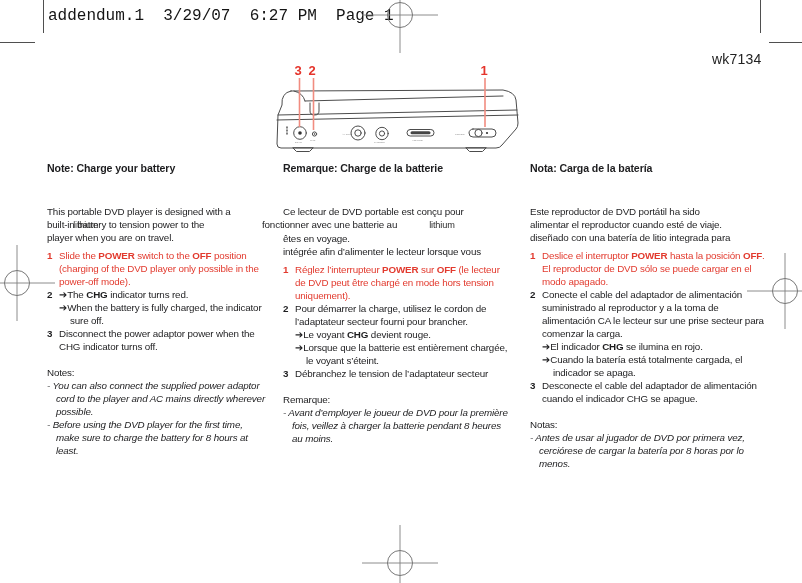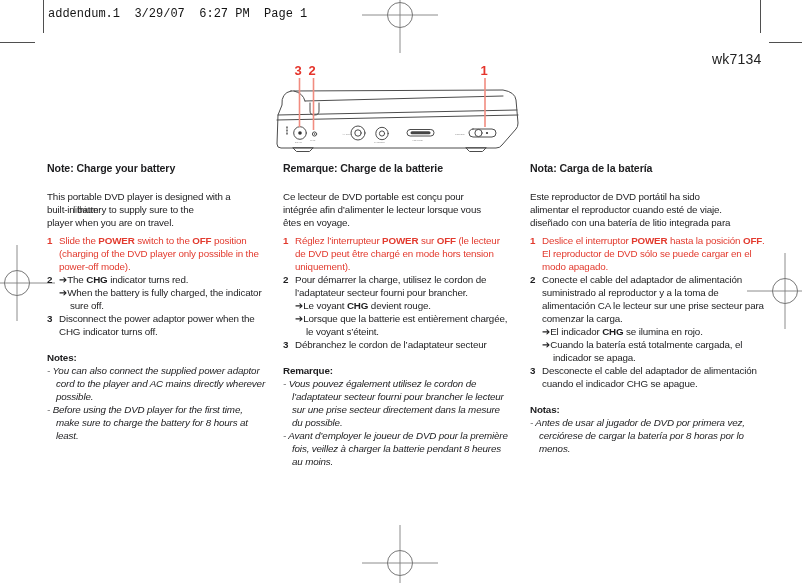--- a/index.html
+++ b/index.html
@@ -1,47 +1,47 @@
 <!DOCTYPE html>
 <html><head>
 <meta charset="utf-8">
 <style>
   html,body{margin:0;padding:0;background:#fff;}
   .page{position:relative;width:802px;height:583px;background:#ffffff;overflow:hidden;
         font-family:"Liberation Sans",sans-serif;color:#1d1d1f;}
   
   .slug{position:absolute;left:48px;top:7px;font-family:"Liberation Mono","DejaVu Sans Mono",monospace;
-        font-size:12px;white-space:pre;color:#141414;}
+        font-size:16px;white-space:pre;color:#141414;}
   .doccode{position:absolute;left:712px;top:51px;font-size:14px;color:#222;letter-spacing:.2px;}
   
   .vmark{position:absolute;width:1px;background:#4f4f4f;}
   .hmark{position:absolute;height:1px;background:#4f4f4f;}
   .reg{position:absolute;}
   
   .device{position:absolute;left:266px;top:58px;}
   
   .col{position:absolute;top:162px;font-size:9.8px;line-height:13px;letter-spacing:-0.15px;}
   .col0{left:47px;width:218px;}
   .col1{left:283px;width:226px;}
   .col2{left:530px;width:241px;}
-  .heading{font-weight:bold;font-size:10.6px;margin-bottom:15px;letter-spacing:-0.1px;}
+  .heading{font-weight:bold;font-size:10.6px;margin-bottom:30px;letter-spacing:-0.1px;}
   .intro{margin-bottom:5px;}
   .iline{white-space:nowrap;}
   .iline.hang{margin-left:-21px;}
   .inserted{margin-left:32px;font-size:9.2px;color:#2c2c2c;}
   .overprint{position:relative;display:inline-block;}
   .overprint .over{position:absolute;left:-4px;top:1px;font-size:9px;color:#2e2e2e;opacity:.95;}
   .b{font-weight:bold;}
   .step{display:flex;}
   .step .num{width:12px;flex:none;font-weight:bold;}
   .step .body{flex:1;}
   .red{color:#e23a2e;}
   .sub{padding-left:11px;text-indent:-11px;}
   .arrow{letter-spacing:0;}
-  .notes-heading{font-weight:bold;margin-top:13px;}
+  .notes-heading{font-weight:normal;margin-top:13px;}
   .note{padding-left:9px;text-indent:-9px;font-style:italic;}
   .callout-num{font:bold 13px "Liberation Sans",sans-serif;}
 </style>
 </head>
 <body>
 
 <div class="page">
 
   <div class="slug">addendum.1  3/29/07  6:27 PM  Page 1</div>
   <div class="doccode">wk7134</div>
@@ -129,21 +129,21 @@
       <text x="46" y="17">2</text>
       <text x="218" y="17">1</text>
     </g>
   </svg>
 
   <div id="columns-root">
       <div class="col col0">
         <div class="heading">Note: Charge your battery</div>
         <div class="intro">
           <div class="iline"><span>This portable DVD player is designed with a</span></div>
-          <div class="iline"><span>built-in </span><span class="overprint"><span class="base">battery</span><span class="over">lithium</span></span><span> to supply sure to the</span></div>
+          <div class="iline"><span>built-in </span><span class="overprint"><span class="base">battery</span><span class="over">lithium</span></span><span> to tension power to the</span></div>
           <div class="iline"><span>player when you are on travel.</span></div>
         </div>
         <div class="steps">
           <div class="step red">
             <span class="num">1</span>
             <div class="body"><span>Slide the </span><span class="b">POWER</span><span> switch to the </span><span class="b">OFF</span><span> position (charging of the DVD player only possible in the power-off mode).</span></div>
           </div>
           <div class="step">
             <span class="num">2</span>
             <div class="body"><div class="sub"><span class="arrow">➔</span><span>The </span><span class="b">CHG</span><span> indicator turns red.</span></div><div class="sub"><span class="arrow">➔</span><span>When the battery is fully charged, the indicator sure off.</span></div></div>
@@ -154,39 +154,39 @@
           </div>
         </div>
         <div class="notes-heading">Notes:</div>
         <div class="note"><span class="dash">- </span><span>You can also connect the supplied power adaptor cord to the player and AC mains directly wherever possible.</span></div>
         <div class="note"><span class="dash">- </span><span>Before using the DVD player for the first time, make sure to charge the battery for 8 hours at least.</span></div>
       </div>
       <div class="col col1">
         <div class="heading">Remarque: Charge de la batterie</div>
         <div class="intro">
           <div class="iline"><span>Ce lecteur de DVD portable est conçu pour</span></div>
+          <div class="iline hang"><span>fonctionner avec une batterie au</span><span class="inserted">lithium</span></div>
+          <div class="iline"><span>êtes en voyage.</span></div>
           <div class="iline"><span>intégrée afin d’alimenter le lecteur lorsque vous</span></div>
-          <div class="iline"><span>êtes en voyage.</span></div>
         </div>
         <div class="steps">
           <div class="step red">
             <span class="num">1</span>
             <div class="body"><span>Réglez l’interrupteur </span><span class="b">POWER</span><span> sur </span><span class="b">OFF</span><span> (le lecteur de DVD peut être chargé en mode hors tension uniquement).</span></div>
           </div>
           <div class="step">
             <span class="num">2</span>
             <div class="body"><span>Pour démarrer la charge, utilisez le cordon de l’adaptateur secteur fourni pour brancher.</span><div class="sub"><span class="arrow">➔</span><span>Le voyant </span><span class="b">CHG</span><span> devient rouge.</span></div><div class="sub"><span class="arrow">➔</span><span>Lorsque que la batterie est entièrement chargée, le voyant s’éteint.</span></div></div>
           </div>
           <div class="step">
             <span class="num">3</span>
-            <div class="body"><span>Débranchez le cordon de l’adaptateur secteur</span></div>
+            <div class="body"><span>Débranchez le tension de l’adaptateur secteur</span></div>
           </div>
         </div>
         <div class="notes-heading">Remarque:</div>
-        <div class="note"><span class="dash">- </span><span>Vous pouvez également utilisez le cordon de l’adaptateur secteur fourni pour brancher le lecteur sur une prise secteur directement dans la mesure du possible.</span></div>
         <div class="note"><span class="dash">- </span><span>Avant d’employer le joueur de DVD pour la première fois, veillez à charger la batterie pendant 8 heures au moins.</span></div>
       </div>
       <div class="col col2">
         <div class="heading">Nota: Carga de la batería</div>
         <div class="intro">
           <div class="iline"><span>Este reproductor de DVD portátil ha sido</span></div>
           <div class="iline"><span>alimentar el reproductor cuando esté de viaje.</span></div>
           <div class="iline"><span>diseñado con una batería de litio integrada para</span></div>
         </div>
         <div class="steps">

